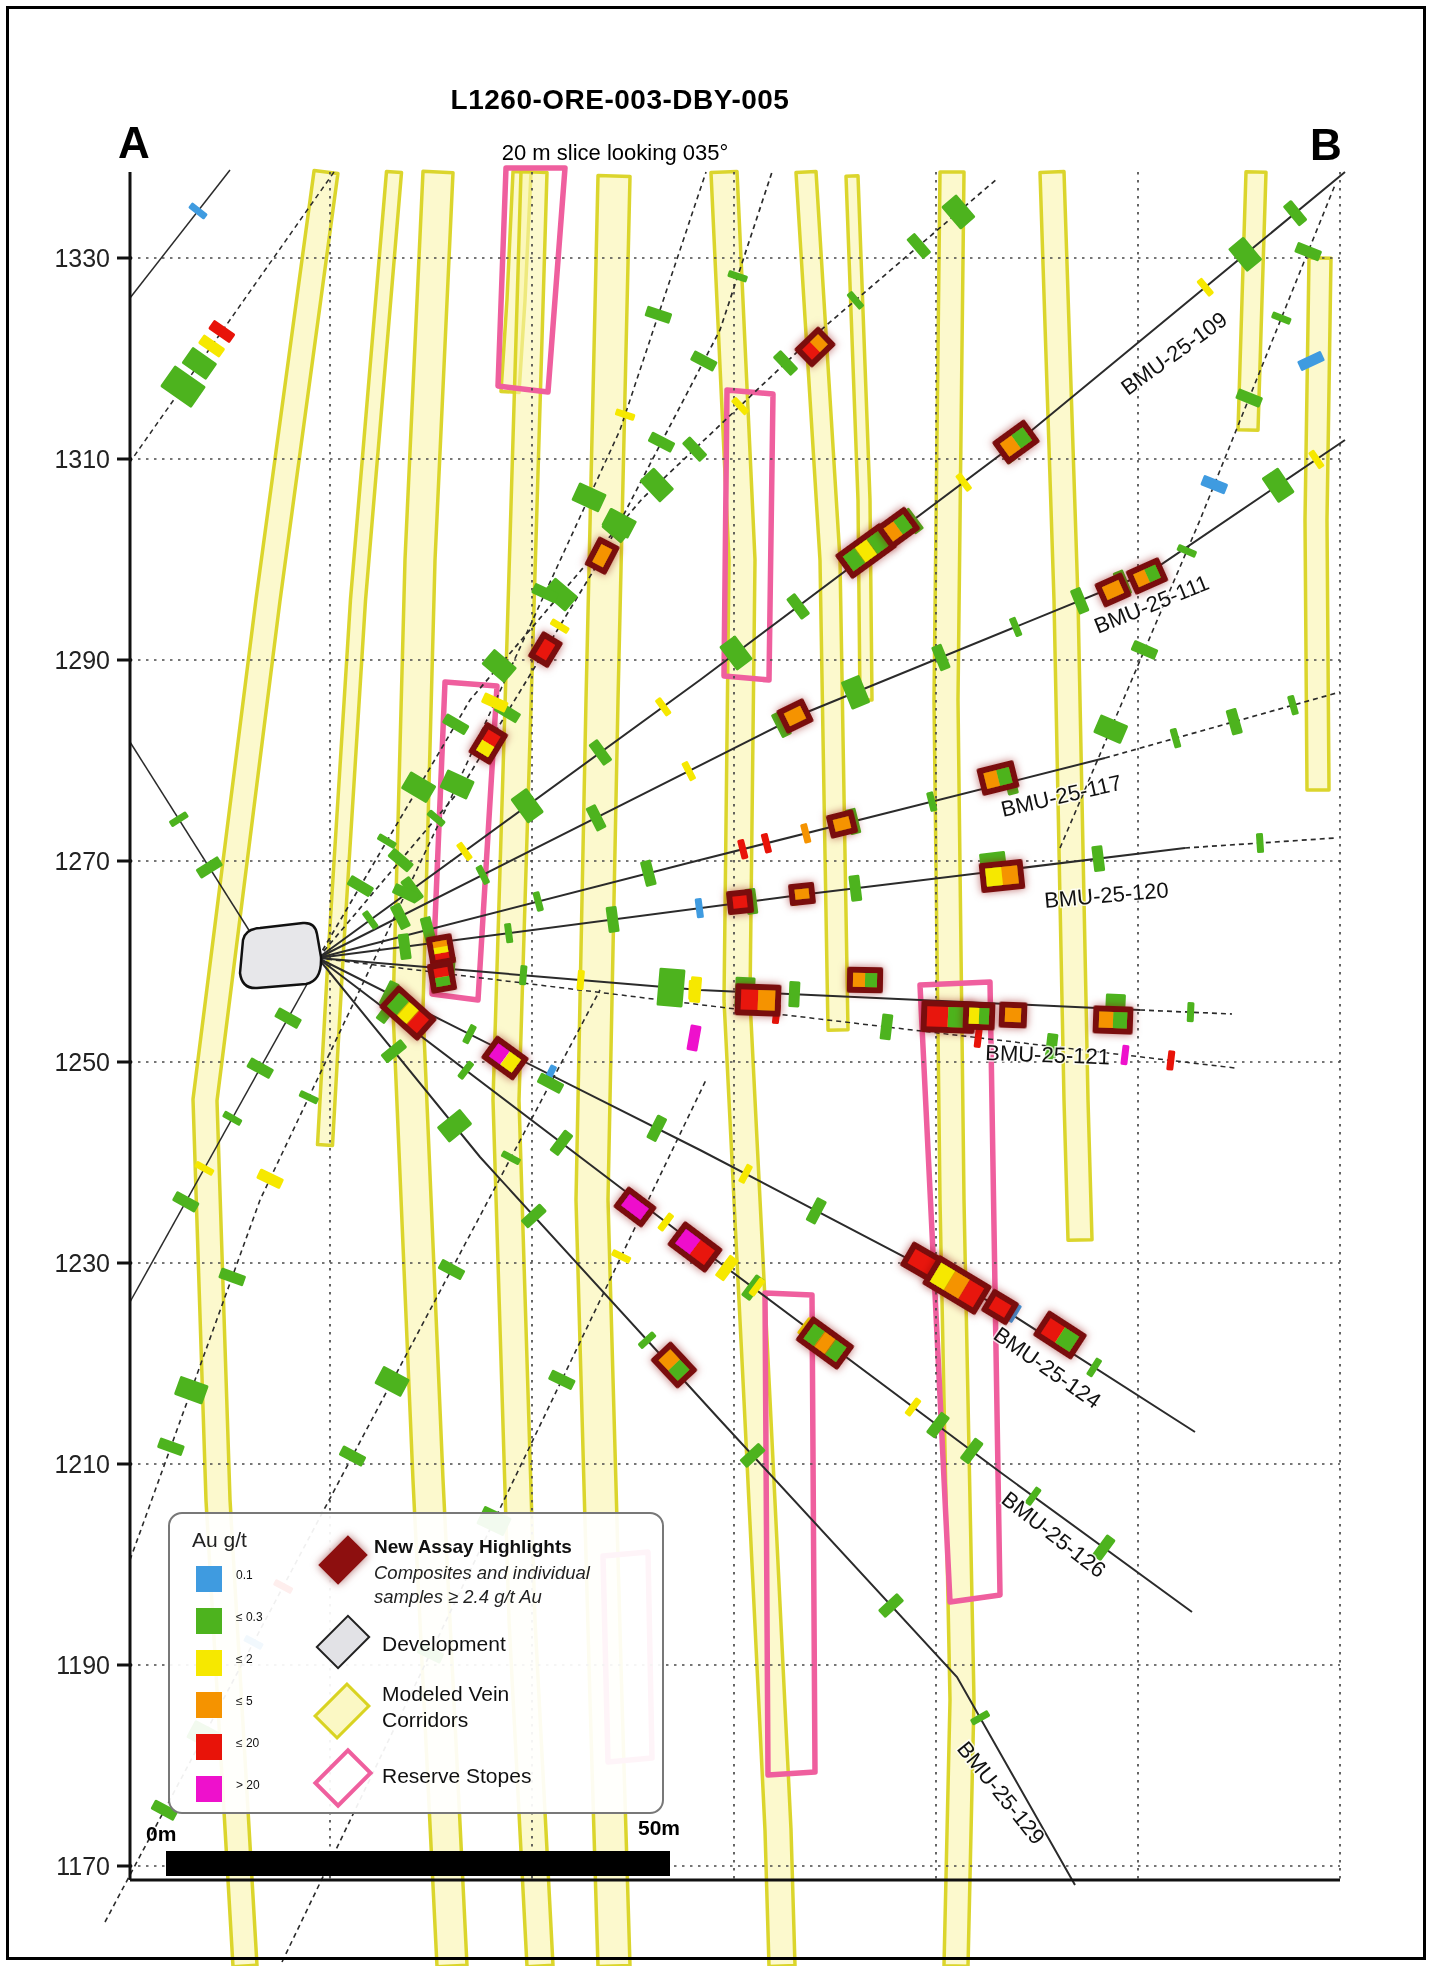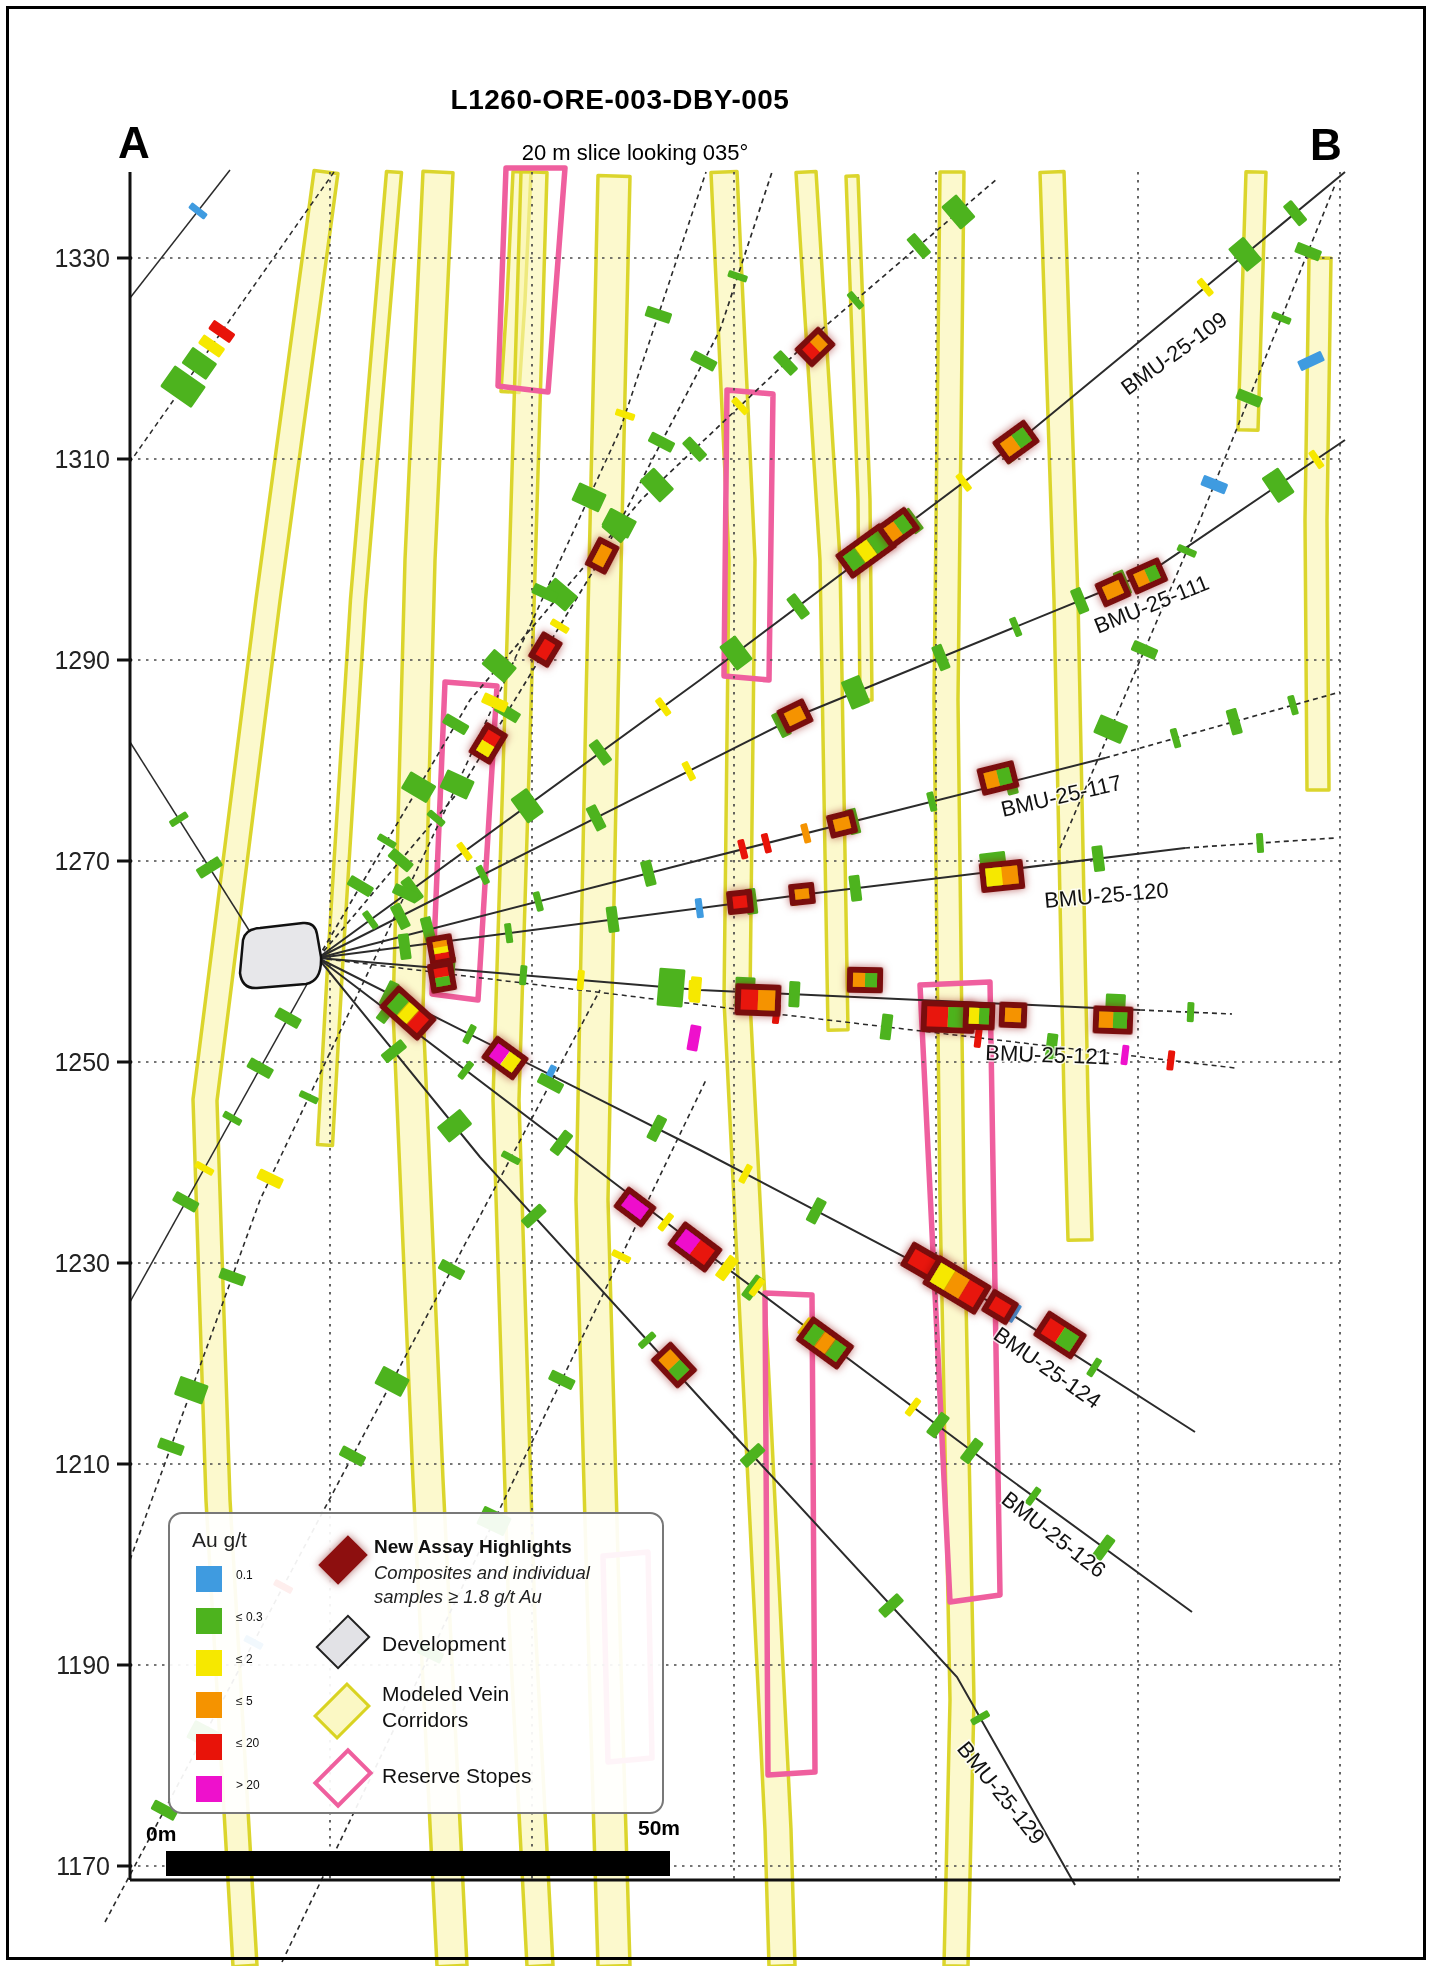--- a/index.html
+++ b/index.html
@@ -1,21 +1,21 @@
 <!DOCTYPE html>
 <html><head>
 <meta charset="utf-8">
 <style>
   html,body{margin:0;padding:0;background:#fff;}
   body{width:1432px;height:1966px;position:relative;font-family:"Liberation Sans",sans-serif;overflow:hidden;}
   .frame{position:absolute;left:6px;top:6px;right:6px;bottom:6px;border:3px solid #000;pointer-events:none;z-index:9;}
   #plot-svg{position:absolute;left:0;top:0;z-index:1;}
   .overlay{position:absolute;z-index:3;color:#000000;}
   .title{left:0;top:84px;width:1240px;text-align:center;font-size:28px;font-weight:bold;letter-spacing:.5px;}
-  .subtitle{left:0;top:140px;width:1230px;text-align:center;font-size:22px;margin-left:20px;}
+  .subtitle{left:0;top:140px;width:1230px;text-align:center;font-size:22px;}
   .corner{font-size:44px;font-weight:bold;}
   .corner.a{left:118px;top:118px;}
   .corner.b{left:1310px;top:120px;}
   .sb-label{font-size:21px;font-weight:bold;z-index:4;}
   .legend{position:absolute;left:168px;top:1512px;width:492px;height:298px;background:rgba(255,255,255,.93);
           border:2.5px solid #787878;border-radius:14px;z-index:5;}
   .legend *{position:absolute;}
   .au-title{left:22px;top:14px;font-size:21px;color:#222;}
   .au-row .sw{width:26px;height:26px;}
   .au-row .lb{left:40px;top:2px;font-size:12px;color:#111;white-space:nowrap;}
@@ -495,21 +495,21 @@
       </div>
       <div class="au-row" style="position: absolute; left: 26px; top: 262px; width: 140px; height: 30px;">
         <div class="sw" style="background: rgb(238, 17, 204);"></div>
         <div class="lb">&gt; 20</div>
       </div>
     </div>
 
   <div class="dia assay" style="left:152px;top:32px;"></div>
   <div class="lg-b" style="left:204px;top:22px;">New Assay Highlights</div>
   <div class="lg-i" style="left:204px;top:48px;">Composites and individual</div>
-  <div class="lg-i" style="left:204px;top:72px;">samples ≥ 1.8 g/t Au</div>
+  <div class="lg-i" style="left:204px;top:72px;">samples ≥ 2.4 g/t Au</div>
 
   <div class="dia dev" style="left:150px;top:112px;"></div>
   <div class="lg-t" style="left:212px;top:118px;">Development</div>
 
   <div class="dia vein" style="left:148px;top:180px;"></div>
   <div class="lg-t" style="left:212px;top:168px;">Modeled Vein</div>
   <div class="lg-t" style="left:212px;top:194px;">Corridors</div>
 
   <div class="dia stope" style="left:148px;top:246px;"></div>
   <div class="lg-t" style="left:212px;top:250px;text-align:right;">Reserve Stopes</div>

